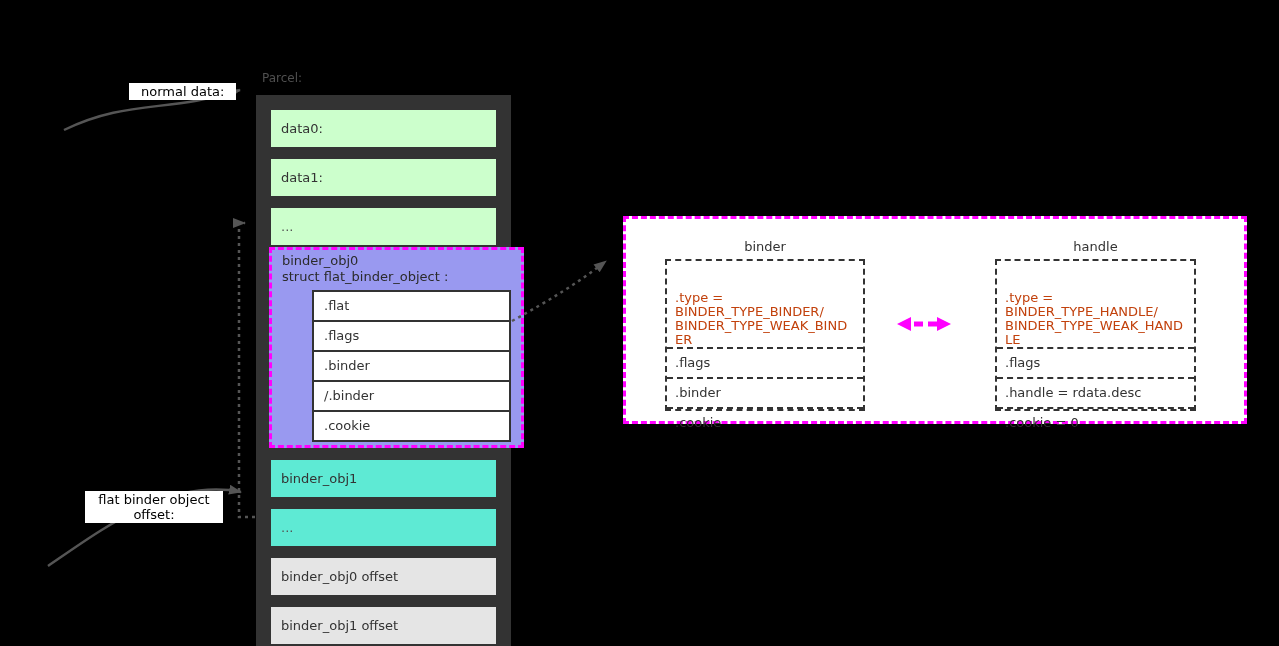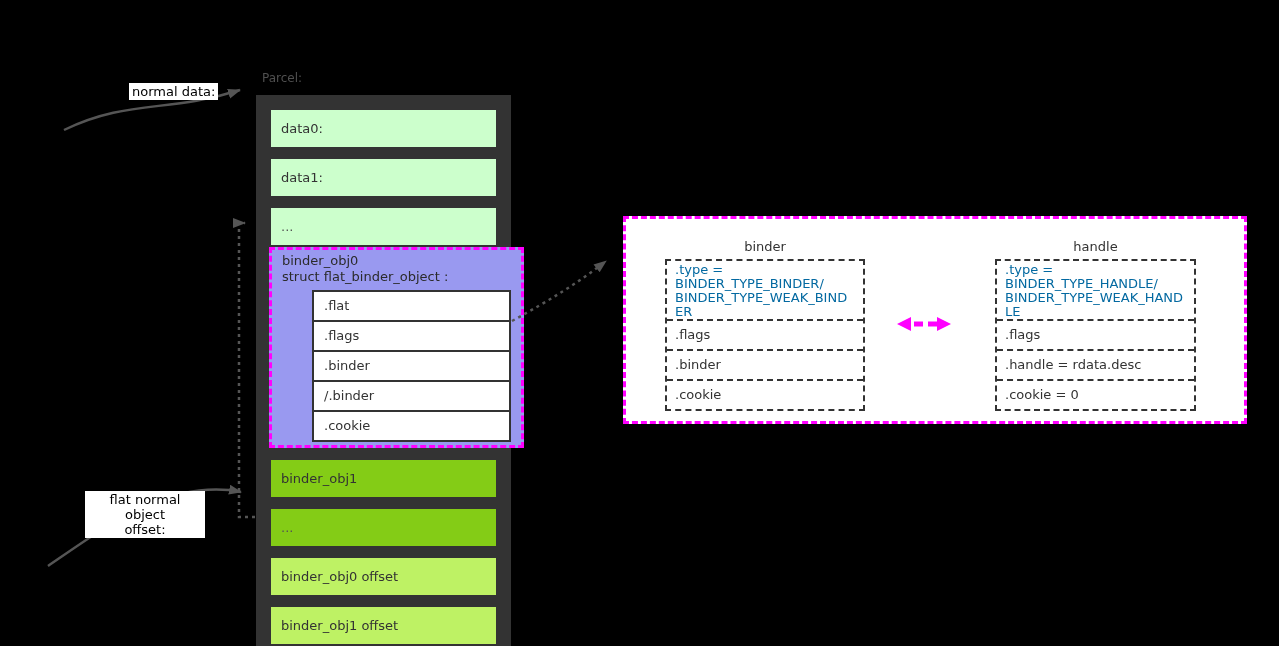--- a/index.html
+++ b/index.html
@@ -6,50 +6,50 @@
   #canvas{
     position:relative;width:1279px;height:646px;background:#000;overflow:hidden;
     font-family:"DejaVu Sans","Liberation Sans",sans-serif;font-size:13px;color:#333;
   }
   
   #parcel-heading{position:absolute;left:262px;top:71px;color:#4f4f4f;font-size:12px;}
   #stack{position:absolute;left:256px;top:95px;width:255px;background:#333;padding:15px;box-sizing:border-box;}
   .srow{height:37px;line-height:37px;margin-top:12px;padding-left:10px;box-sizing:border-box;color:#333;}
   .srow:first-child{margin-top:0;}
   .green{background:#ccffcc;}
-  .purple{background:#84cc16;}
-  .blue{background:#bef264;}
+  .purple{background:#5eead4;}
+  .blue{background:#e5e5e5;}
   .dots{color:#555;}
   #obj0{
     margin:2px -2px;width:255px;height:201px;box-sizing:border-box;
     border:3px dashed #ff00ff;background:#9999f0;position:relative;
   }
   #obj0-title{position:absolute;left:10px;top:3px;line-height:16px;color:#2b2b2b;}
   #obj0-fields{
     position:absolute;left:40px;top:40px;width:199px;height:152px;box-sizing:border-box;
     background:#fff;border:2px solid #333;
   }
   .frow{height:28px;line-height:28px;padding-left:10px;border-top:2px solid #333;color:#333;}
   .frow:first-child{border-top:none;}
   
-  .callout{position:absolute;background:#fff;color:#000;z-index:10;font-size:13px;line-height:15px;padding:1px 3px;}
+  .callout{position:absolute;background:#fff;color:#000;z-index:10;font-size:13px;line-height:15px;padding:1px 12px;}
   #callout-normal{left:129px;top:83px;white-space:nowrap;}
   #callout-offset{left:85px;top:491px;width:114px;text-align:center;white-space:pre-line;}
   
   #detail{
     position:absolute;left:623px;top:216px;width:624px;height:208px;box-sizing:border-box;
     background:#fff;border:3px dashed #ff00ff;padding-left:45px;
   }
   .dtitle{position:absolute;top:20px;text-align:center;color:#333;}
   #binder-title{left:39px;width:200px;}
   #handle-title{left:369px;width:201px;}
   .dbox{position:absolute;top:40px;height:152px;box-sizing:border-box;border:2px dashed #333;background:#fff;}
   #binder-box{left:39px;width:200px;}
   #handle-box{left:369px;width:201px;}
-  .trow{height:58px;box-sizing:border-box;padding:2px 8px 0;line-height:14px;white-space:pre-line;overflow-wrap:anywhere;overflow:hidden;color:#0369a1;}
+  .trow{height:58px;box-sizing:border-box;padding:2px 8px 0;line-height:14px;white-space:pre-line;overflow-wrap:anywhere;overflow:hidden;color:#c2410c;margin-top:28px;}
   .drow{height:28px;line-height:28px;padding-left:8px;border-top:2px dashed #333;color:#333;}
   
   #arrow-layer{position:absolute;left:0;top:0;z-index:5;pointer-events:none;}
 </style>
 </head>
 <body>
 
 <div id="canvas">
 
   <svg id="arrow-layer" width="1279" height="646">
@@ -90,21 +90,21 @@
     </div>
 
     <div class="srow purple">binder_obj1</div>
     <div class="srow purple dots">...</div>
     <div class="srow blue">binder_obj0 offset</div>
     <div class="srow blue">binder_obj1 offset</div>
     <div class="srow blue dots">...</div>
   </div>
 
   <div class="callout" id="callout-normal">normal data:</div>
-  <div class="callout" id="callout-offset">flat normal object
+  <div class="callout" id="callout-offset">flat binder object
 offset:</div>
 
   <div id="detail">
     <div class="dtitle" id="binder-title">binder</div>
     <div class="dtitle" id="handle-title">handle</div>
 
     <div class="dbox" id="binder-box">
       <div class="trow">.type =
 BINDER_TYPE_BINDER/
 BINDER_TYPE_WEAK_BINDER</div>

